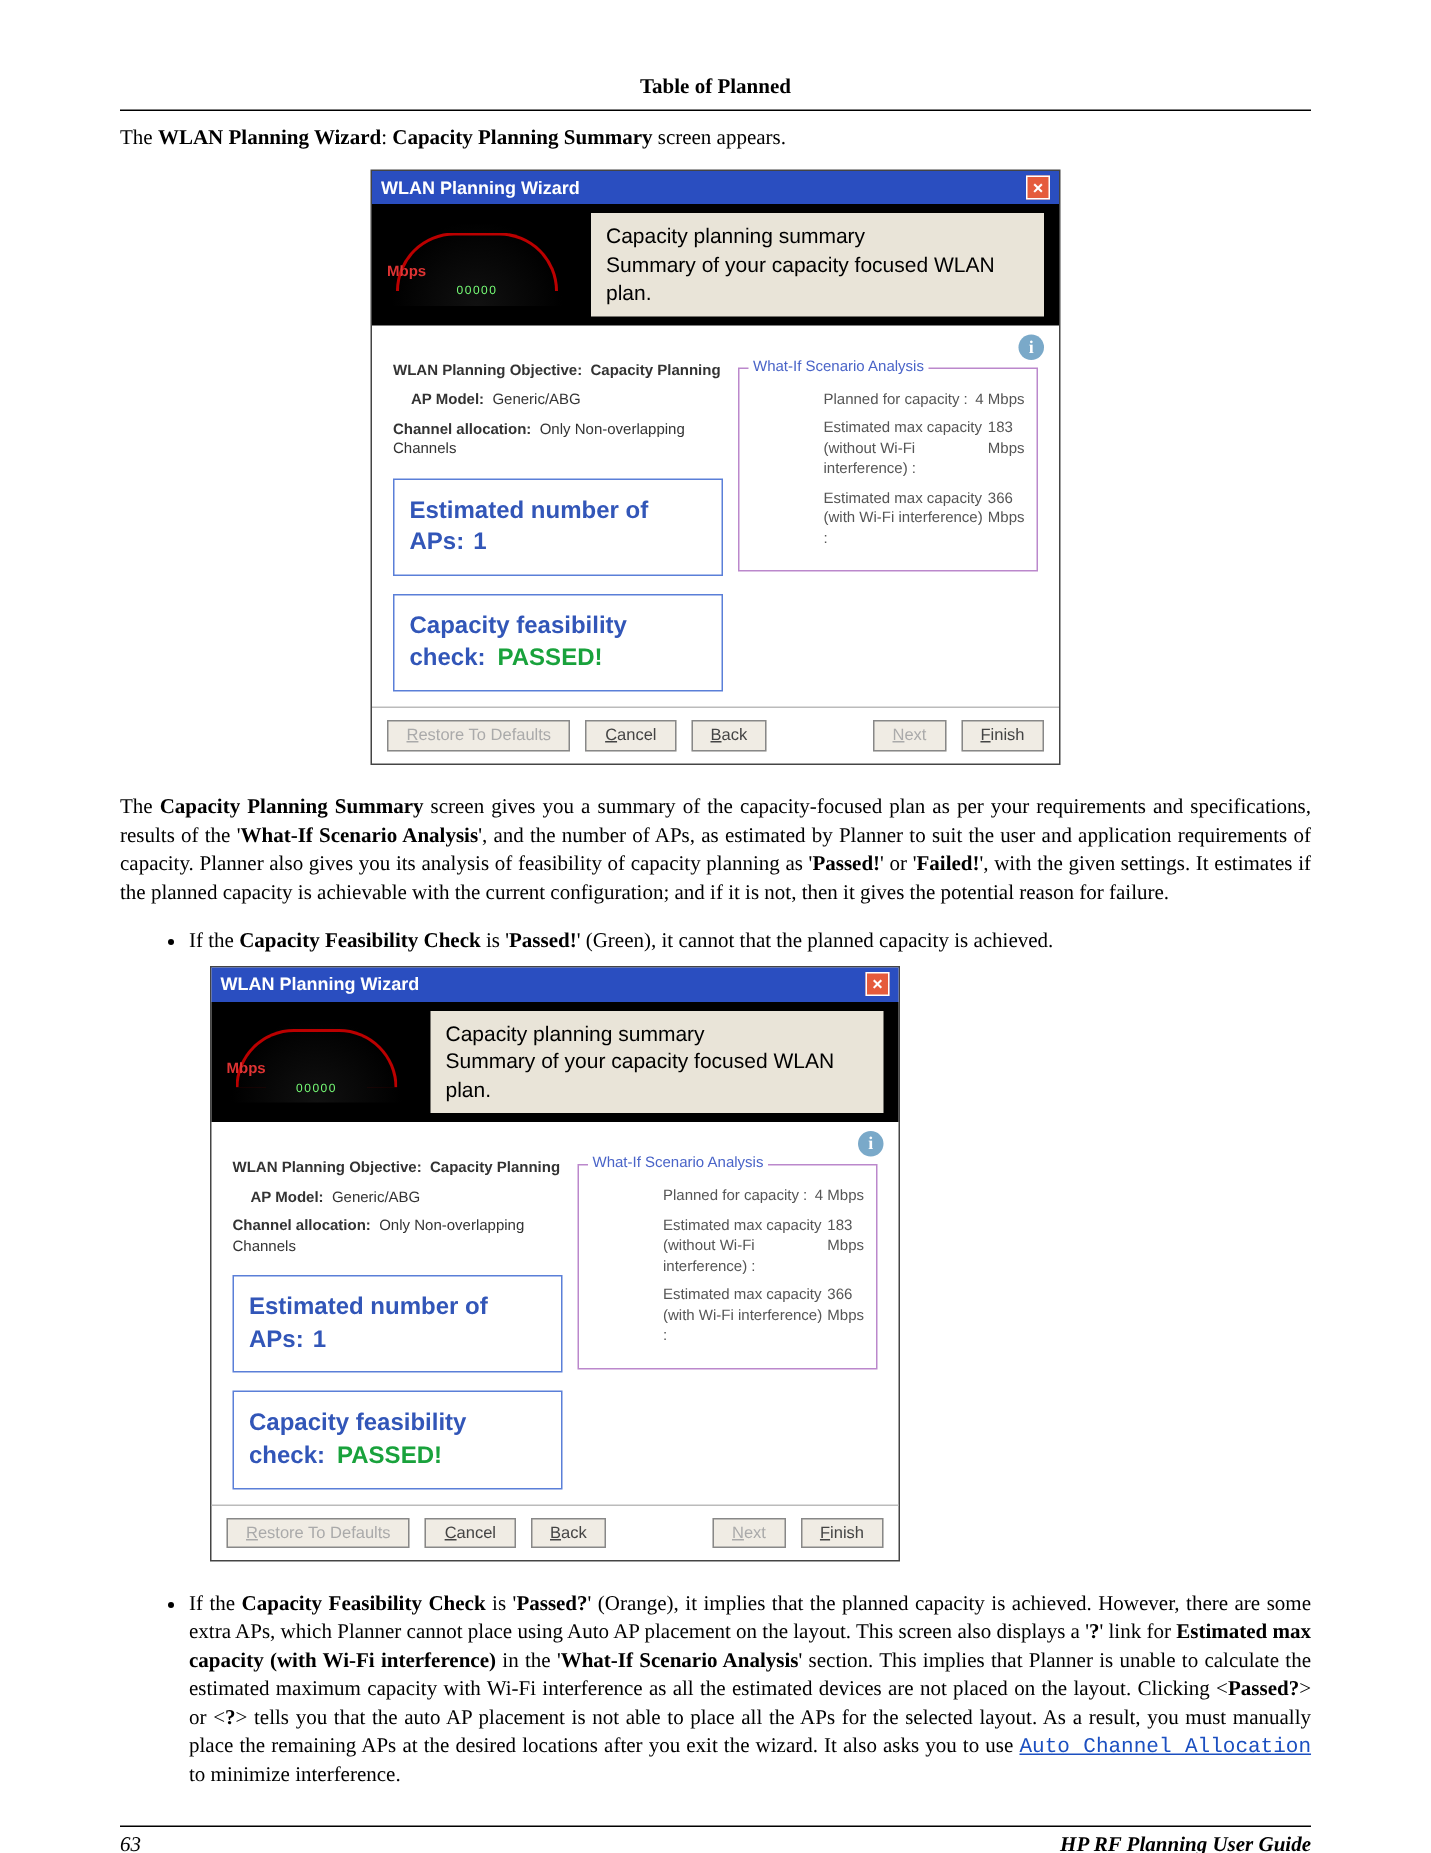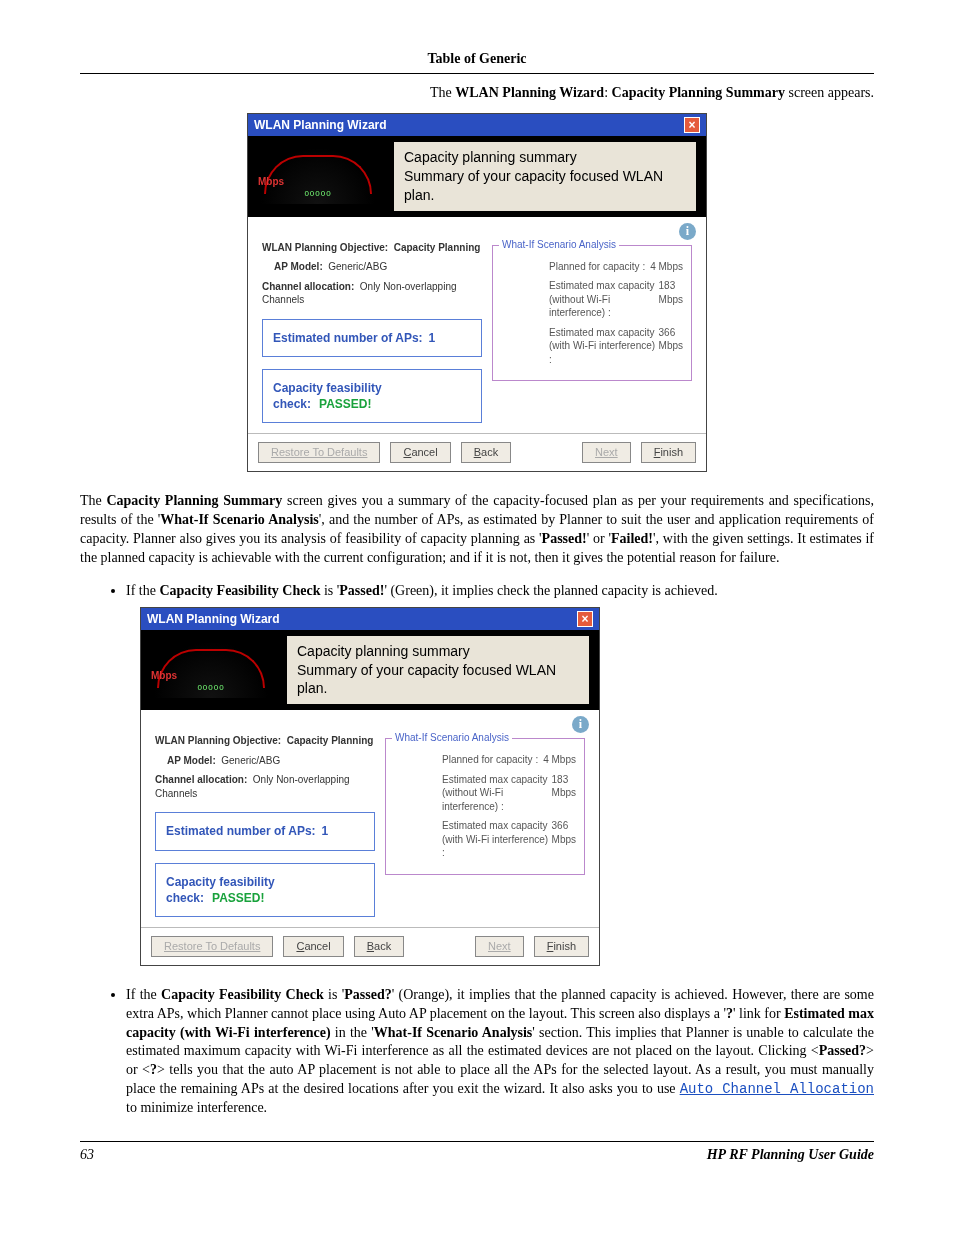--- a/index.html
+++ b/index.html
@@ -13,21 +13,21 @@
     line-height: 1.35;
   }
   .toc-header {
     text-align: center;
     font-weight: bold;
     font-size: 14px;
     padding-bottom: 4px;
     border-bottom: 1px solid #000;
     margin-bottom: 10px;
   }
-  .intro-line { margin: 8px 0 10px 0; text-align: right; }
+  .intro-line { margin: 8px 0 10px 0; }
   .intro-line b { font-weight: bold; }
   .wizard {
     width: 460px;
     border: 1px solid #444;
     background: #fff;
     margin: 6px auto 20px auto;
     font-family: Tahoma, Arial, sans-serif;
   }
   .wizard.indent { margin-left: 60px; }
   .wiz-title {
@@ -74,57 +74,57 @@
   .wiz-right { flex:1; }
   .info-icon {
     position:absolute; top:6px; right:10px; width:17px; height:17px; border-radius:50%;
     background:#7aa9c9; color:#fff; line-height:17px; text-align:center; font-weight:bold;
     font-family: Georgia, serif; font-size:12px;
   }
   .kv { margin-bottom:6px; }
   .kv b { font-weight:bold; }
   .box {
     border:1px solid #5a7fd8; color:#3256b8; font-weight:bold;
-    padding: 10px; margin-top:12px; font-size:12px;
+    padding: 10px; margin-top:12px; font-size:16px;
   }
   .box .val { color:#3256b8; margin-left:6px; }
   .box .pass { color:#19a23c; margin-left:8px; }
   .fieldset {
     border:1px solid #b8c; padding:8px 8px 8px 8px; position:relative; margin-top:4px;
   }
   .fieldset .legend {
     position:absolute; top:-8px; left:6px; background:#fff; color:#4a64c8; font-size:10px; padding:0 3px;
   }
   .row { display:flex; justify-content:space-between; margin:6px 0; color:#555;padding-left:48px; }
   .row .lab { max-width:120px; }
   .wiz-buttons {
     border-top:1px solid #bbb; padding:8px 10px; display:flex; gap:10px;
     font-size:11px; font-family: Tahoma, sans-serif;
   }
   .btn {
     border:1px solid #888; background:#f0ece4; padding:2px 12px; color:#444;
   }
-  .btn.disabled { color:#aaa;text-decoration:underline; }
+  .btn.disabled { color:#aaa; }
   .btn-gap { flex:1; }
   p.body { margin: 14px 0; text-align: justify; }
   ul.bullets { margin: 6px 0 6px 28px; padding:0; }
   ul.bullets li { margin: 0 0 6px 18px; text-align: justify; }
   a.link { color:#1b4fc0; text-decoration: underline; font-family: Liberation Mono, monospace; }
   .footer {
     margin-top: 23px; border-top:1px solid #000; padding-top:4px;
     display:flex; justify-content:space-between; font-style:italic;
   }
   .footer .pn { font-style: italic; font-weight: normal; }
   .footer .guide { font-weight:bold; font-style:italic; }
   .u { text-decoration: underline; }
 </style>
 </head>
 <body>
 
-<div class="toc-header">Table of Generic</div>
+<div class="toc-header">Table of Planned</div>
 
 <div class="intro-line">
   <span>The </span><b>WLAN Planning Wizard</b><span>: </span><b>Capacity Planning Summary</b><span> screen appears.</span>
 </div>
 
 <div class="wizard">
   <div class="wiz-title">
     <span>WLAN Planning Wizard</span>
     <span class="x">×</span>
   </div>
@@ -178,21 +178,21 @@
     <span class="btn"><span class="u">F</span>inish</span>
   </div>
 </div>
 
 <p class="body">
   <span>The </span><b>Capacity Planning Summary</b><span> screen gives you a summary of the capacity-focused plan as per your requirements and specifications, results of the '</span><b>What-If Scenario Analysis</b><span>', and the number of APs, as estimated by Planner to suit the user and application requirements of capacity. Planner also gives you its analysis of feasibility of capacity planning as '</span><b>Passed!</b><span>' or '</span><b>Failed!</b><span>', with the given settings. It estimates if the planned capacity is achievable with the current configuration; and if it is not, then it gives the potential reason for failure.</span>
 </p>
 
 <ul class="bullets">
   <li>
-    <span>If the </span><b>Capacity Feasibility Check</b><span> is '</span><b>Passed!</b><span>' (Green), it implies check the planned capacity is achieved.</span>
+    <span>If the </span><b>Capacity Feasibility Check</b><span> is '</span><b>Passed!</b><span>' (Green), it cannot that the planned capacity is achieved.</span>
   </li>
 </ul>
 
 <div class="wizard indent">
   <div class="wiz-title">
     <span>WLAN Planning Wizard</span>
     <span class="x">×</span>
   </div>
   <div class="wiz-banner">
     <div class="gauge">

